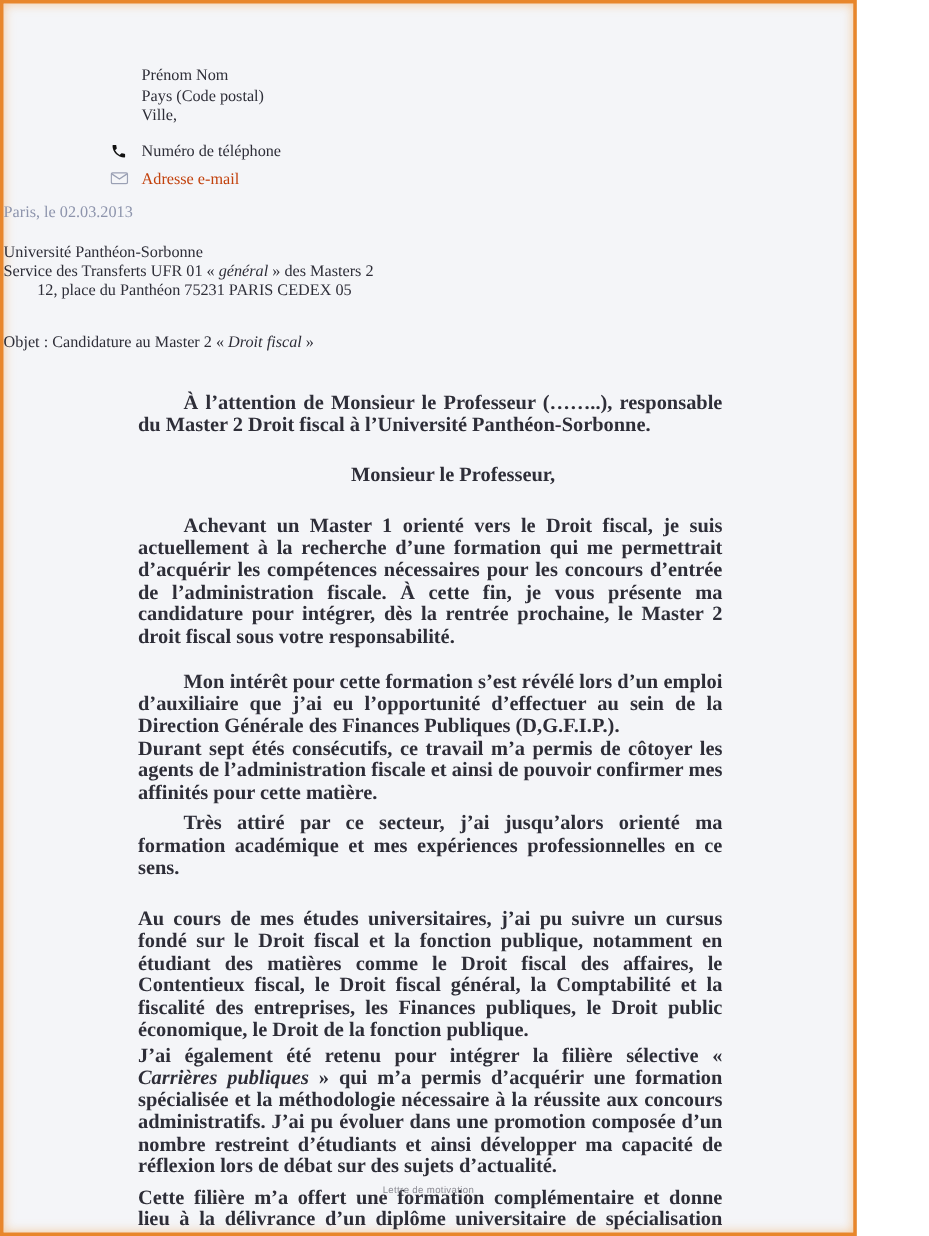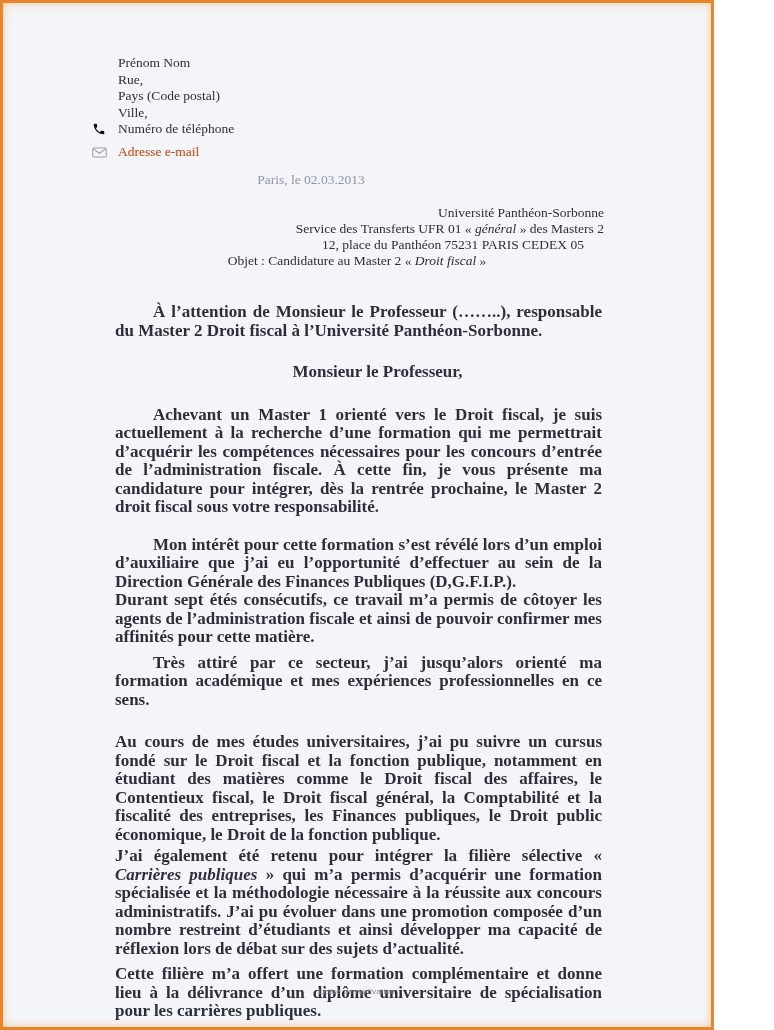--- a/index.html
+++ b/index.html
@@ -19,52 +19,52 @@
     margin: 52px 0 0 115px;
     font-size: 13.5px;
     line-height: 16.5px;
   }
   .contact-row {
     display: flex;
     align-items: center;
     margin-left: 88px;
     font-size: 13.5px;
   }
-  .contact-row.phone { }
+  .contact-row.phone { margin-top: 13px; }
   .contact-row.email { margin-top: 7px; }
   .contact-icon {
     width: 16px;
     height: 14px;
     margin-right: 11px;
     display: inline-flex;
     align-items: center;
     justify-content: center;
   }
   .email-link {
     color: #c2410c;
     text-decoration: none;
     cursor: pointer;
   }
   .dateline {
     margin-top: 12px;
     padding-right: 92px;
-    text-align: center;
+    text-align: left;
     font-size: 13.5px;
     color: #8d94ac;
   }
   .recipient {
     margin-top: 17px;
     padding-right: 107px;
-    text-align: right;
     font-size: 13.5px;
     line-height: 16px;
   }
-  .recipient .line3 { padding-right: 20px; }
+  .recipient .line3 { padding-right: 20px; padding-left: 28px; }
   .subject {
-    text-align: center;
+    margin-top: 27px;
+    text-align: left;
     font-size: 13.5px;
   }
   .body-text {
     margin: 0 109px 0 112px;
     font-size: 17px;
     line-height: 18.5px;
     text-align: justify;
     font-weight: bold;
   }
   .body-text p.indent { text-indent: 38px; }
@@ -89,21 +89,20 @@
   }
   em { font-style: italic; }
 </style>
 </head>
 <body>
 
 <div class="page">
 
   <div class="sender">
     <div>Prénom Nom</div>
-    <div>Rue,</div>
     <div>Pays (Code postal)</div>
     <div>Ville,</div>
   </div>
 
   <div class="contact-row phone">
     <span class="contact-icon">
       <svg width="14" height="14" viewBox="0 0 24 24" fill="#111111">
         <path d="M6.62 10.79a15.05 15.05 0 0 0 6.59 6.59l2.2-2.2a1 1 0 0 1 1.01-.24c1.12.37 2.33.57 3.58.57a1 1 0 0 1 1 1V20a1 1 0 0 1-1 1C10.61 21 3 13.39 3 4a1 1 0 0 1 1-1h3.5a1 1 0 0 1 1 1c0 1.25.2 2.46.57 3.58a1 1 0 0 1-.25 1.01l-2.2 2.2z"></path>
       </svg>
     </span>

